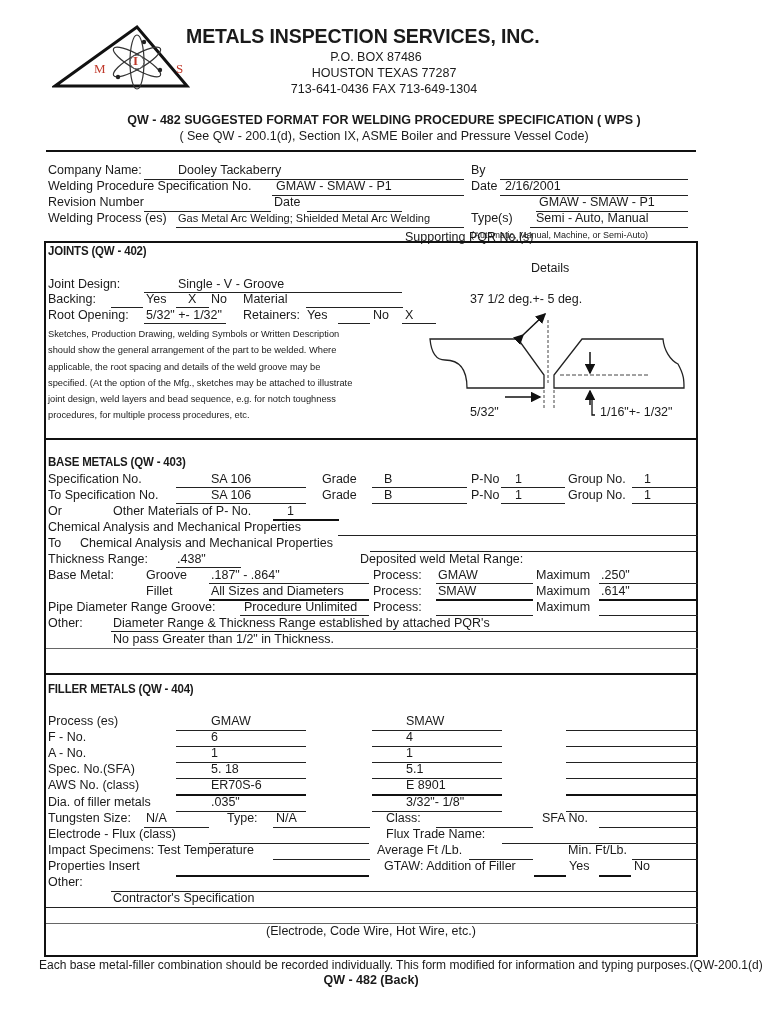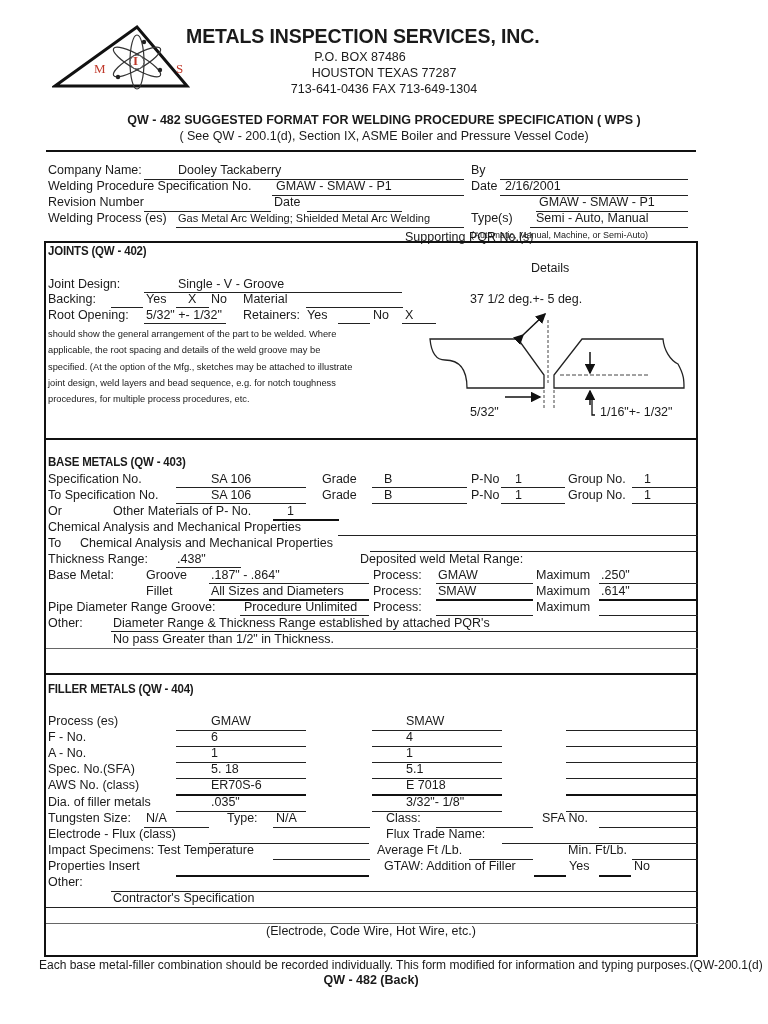--- a/index.html
+++ b/index.html
@@ -27,21 +27,21 @@
     <circle cx="92" cy="20" r="2.2" fill="#222"></circle>
     <circle cx="108" cy="48" r="2.2" fill="#222"></circle>
     <circle cx="66" cy="55" r="2.2" fill="#222"></circle>
   </svg>
   <span class="a" style="left:42px;top:39px;font-family:'Liberation Serif',serif;font-size:13px;color:#c0392b;">M</span>
   <span class="a" style="left:81px;top:31px;font-family:'Liberation Serif',serif;font-size:13px;color:#c0392b;font-weight:bold;">I</span>
   <span class="a" style="left:124px;top:39px;font-family:'Liberation Serif',serif;font-size:13px;color:#c0392b;">S</span>
 </div>
 
 <div class="a" style="left:186px;top:25px;font-size:19.5px;font-weight:bold;letter-spacing:-0.1px;">METALS INSPECTION SERVICES, INC.</div>
-<div class="a t" style="left:0;width:720px;text-align:center;top:50px;padding-left:0;">P.O. BOX 87486</div>
+<div class="a t" style="left:0;width:720px;text-align:center;top:50px;padding-left:16px;">P.O. BOX 87486</div>
 <div class="a t" style="left:0;width:768px;text-align:center;top:66px;">HOUSTON TEXAS 77287</div>
 <div class="a t" style="left:0;width:768px;text-align:center;top:82px;">713-641-0436 FAX 713-649-1304</div>
 
 <div class="a" style="left:0;width:768px;text-align:center;top:113px;font-size:12.5px;font-weight:bold;">QW - 482 SUGGESTED FORMAT FOR WELDING PROCEDURE SPECIFICATION ( WPS )</div>
 <div class="a t" style="left:0;width:768px;text-align:center;top:129px;">( See QW - 200.1(d), Section IX, ASME Boiler and Pressure Vessel Code)</div>
 <div class="lnh" style="left:46px;width:650px;top:150px;"></div>
 
 <span class="a t" style="left:48px;top:163px;">Company Name:</span>
 <span class="a t" style="left:178px;top:163px;">Dooley Tackaberry</span>
 <div class="ln" style="left:144px;width:320px;top:179px;"></div>
@@ -99,20 +99,21 @@
 <span class="a t" style="left:146px;top:308px;">5/32" +- 1/32"</span>
 <div class="ln" style="left:144px;width:82px;top:323px;"></div>
 <span class="a t" style="left:243px;top:308px;">Retainers:</span>
 <span class="a t" style="left:307px;top:308px;">Yes</span>
 <div class="ln" style="left:338px;width:32px;top:323px;"></div>
 <span class="a t" style="left:373px;top:308px;">No</span>
 <span class="a t" style="left:405px;top:308px;">X</span>
 <div class="ln" style="left:402px;width:34px;top:323px;"></div>
 
 <div class="a" style="left:48px;top:326px;font-size:9.3px;line-height:16.3px;">
+  <div>Sketches, Production Drawing, welding Symbols or Written Description</div>
   <div>should show the general arrangement of the part to be welded. Where</div>
   <div>applicable, the root spacing and details of the weld groove may be</div>
   <div>specified. (At the option of the Mfg., sketches may be attached to illustrate</div>
   <div>joint design, weld layers and bead sequence, e.g. for notch toughness</div>
   <div>procedures, for multiple process procedures, etc.</div>
 </div>
 
 <div class="a" style="left:420px;top:280px;width:270px;height:150px;">
   <svg width="270" height="150" viewBox="0 0 270 150">
     <defs>
@@ -258,21 +259,21 @@
   <span class="a t" style="left:48px;top:762px;">Spec. No.(SFA)</span>
   <span class="a t" style="left:211px;top:762px;">5. 18</span>
   <span class="a t" style="left:406px;top:762px;">5.1</span>
   <span class="a t" style="left:568px;top:762px;"></span>
   <div class="ln" style="left:176px;width:130px;top:778px;"></div>
   <div class="ln" style="left:372px;width:130px;top:778px;"></div>
   <div class="ln" style="left:566px;width:132px;top:778px;"></div>
 
   <span class="a t" style="left:48px;top:778px;">AWS No. (class)</span>
   <span class="a t" style="left:211px;top:778px;">ER70S-6</span>
-  <span class="a t" style="left:406px;top:778px;">E 7018</span>
+  <span class="a t" style="left:406px;top:778px;">E 8901</span>
   <span class="a t" style="left:568px;top:778px;"></span>
   <div class="lnh" style="left:176px;width:130px;top:794px;"></div>
   <div class="lnh" style="left:372px;width:130px;top:794px;"></div>
   <div class="lnh" style="left:566px;width:132px;top:794px;"></div>
 
   <span class="a t" style="left:48px;top:795px;">Dia. of filler metals</span>
   <span class="a t" style="left:211px;top:795px;">.035"</span>
   <span class="a t" style="left:406px;top:795px;">3/32"- 1/8"</span>
   <span class="a t" style="left:568px;top:795px;"></span>
   <div class="ln" style="left:176px;width:130px;top:811px;"></div>

